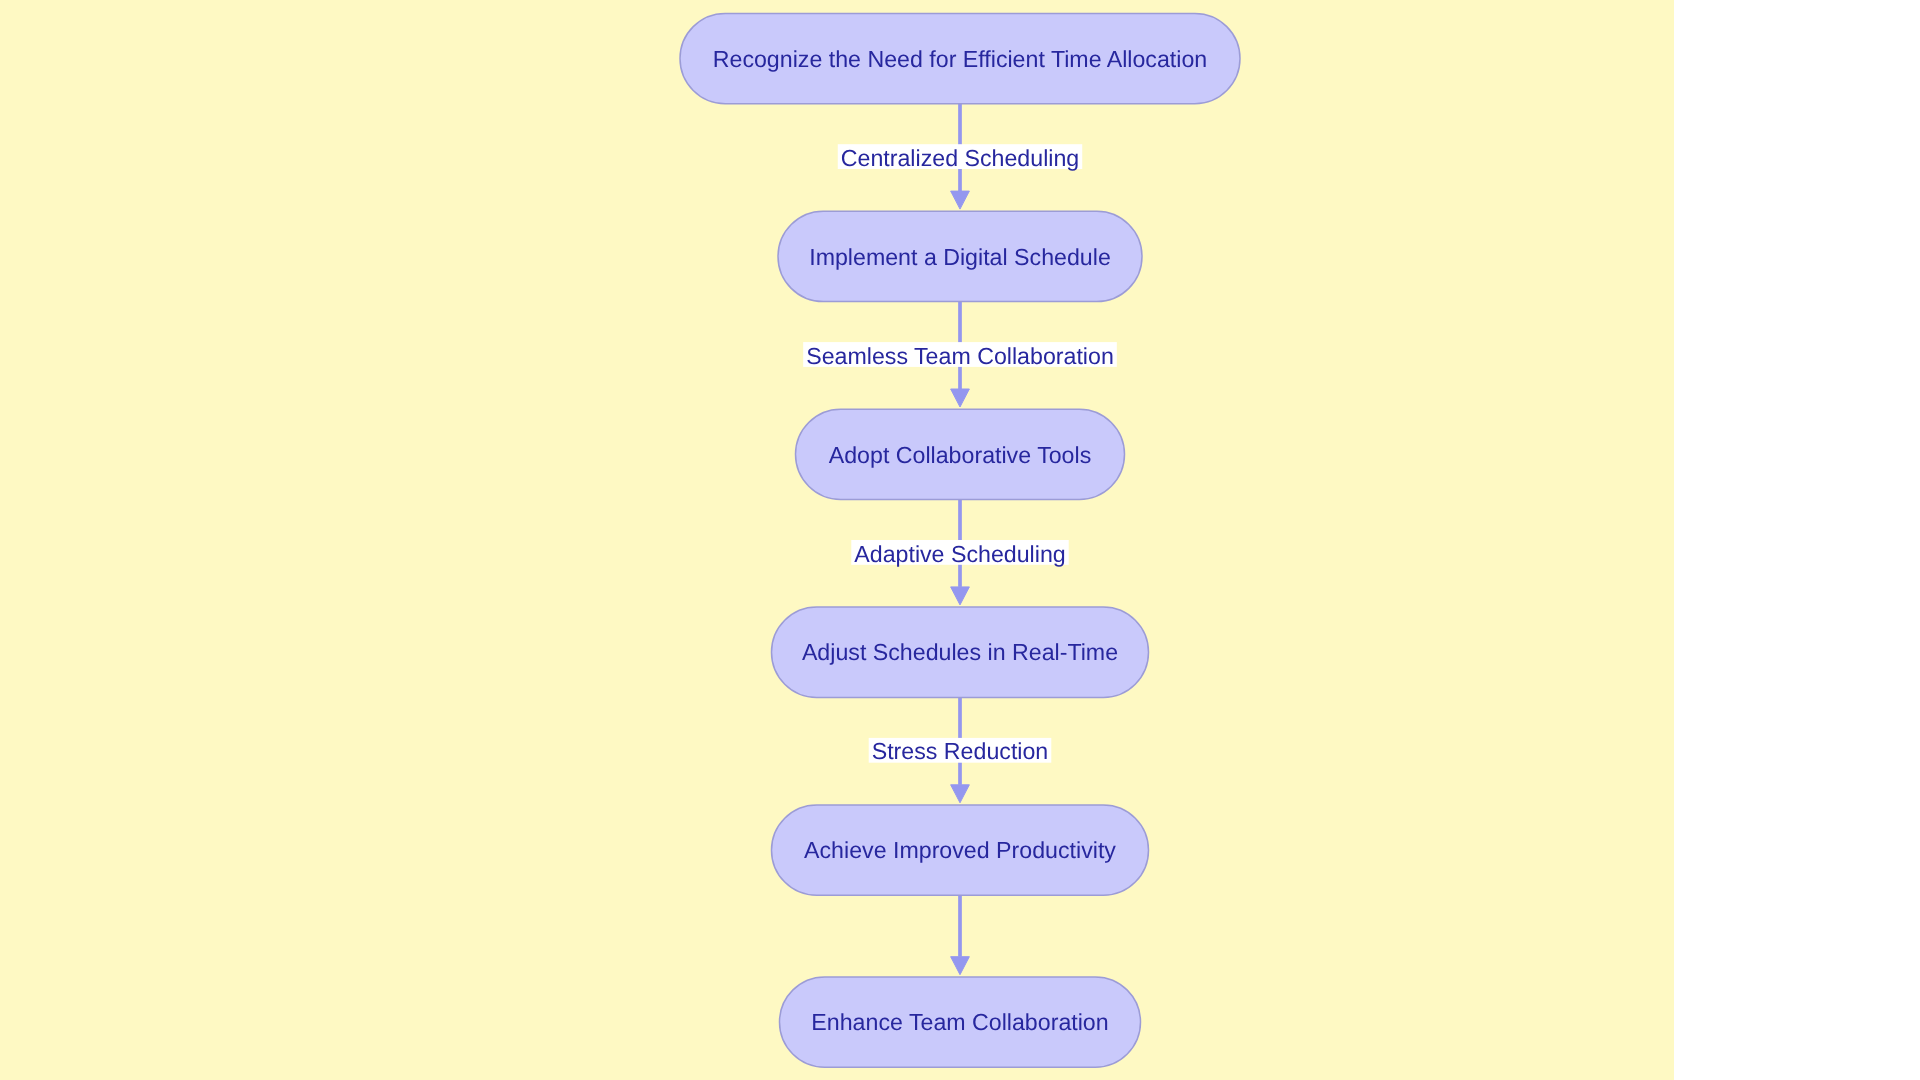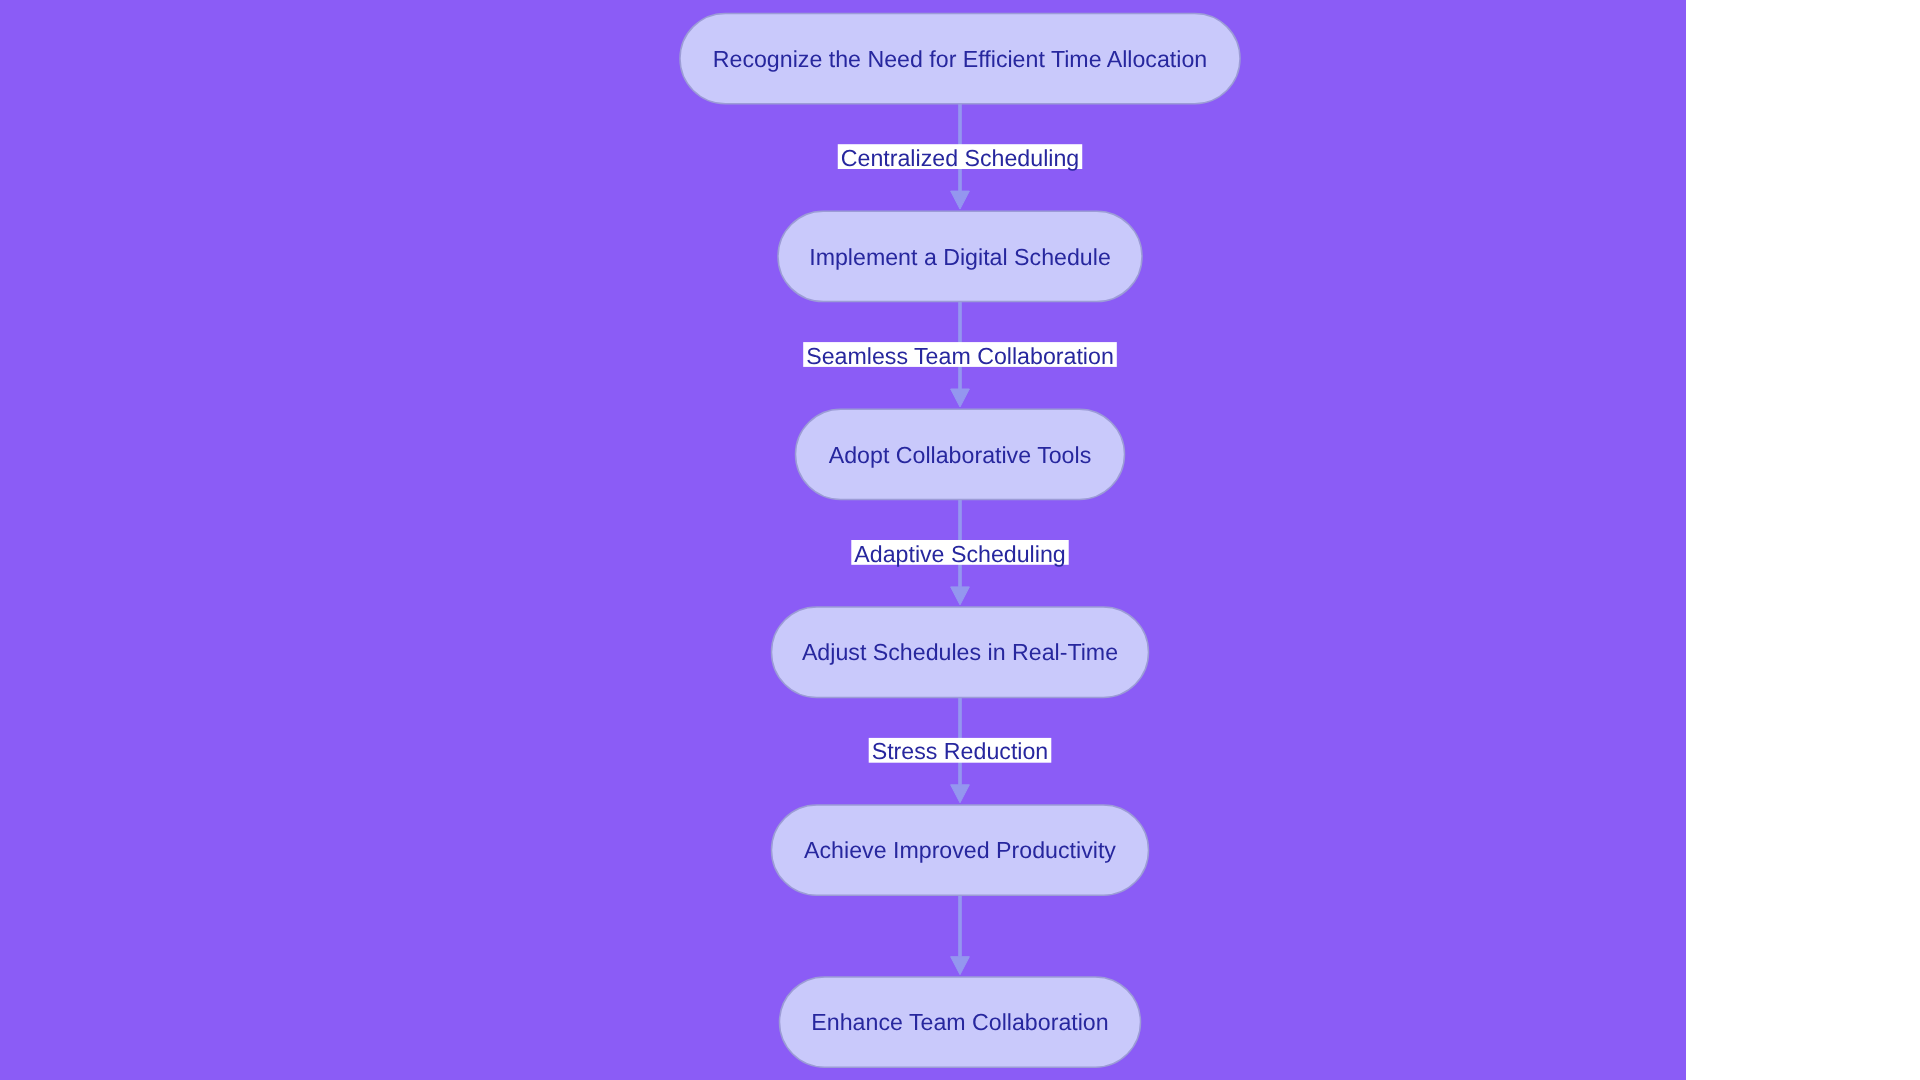--- a/index.html
+++ b/index.html
@@ -1,19 +1,19 @@
 <!DOCTYPE html>
 <html><head>
 <meta charset="utf-8">
 <title>Process Flowchart</title>
 <style>
   html, body { margin:0; padding:0; }
   body { width:1920px; height:1080px; overflow:hidden; background:#ffffff;
           font-family:"Liberation Sans", sans-serif; }
-  #stage { position:relative; width:1674px; height:1080px; background:#8b5cf6;padding-left:12px; }
+  #stage { position:relative; width:1674px; height:1080px; background:#fef9c3; }
   svg#flow { position:absolute; left:0; top:0; display:block;
               shape-rendering:geometricPrecision; text-rendering:geometricPrecision;
               will-change:opacity; }
   .node-shape { fill:#c9c9fb; stroke:#9c9cd6; stroke-width:1.5; }
   .node-label { fill:#27279e; font-family:"Liberation Sans", sans-serif;
                  font-size:23.2px; text-anchor:middle; white-space:pre;
                  -webkit-font-smoothing:antialiased; }
   .edge-line { stroke:#9497ef; stroke-width:3.7; fill:none; }
   .edge-arrow { fill:#9497ef; stroke:#9497ef; stroke-width:1; stroke-linejoin:miter; }
   .edge-label-bg { fill:#ffffff; }

